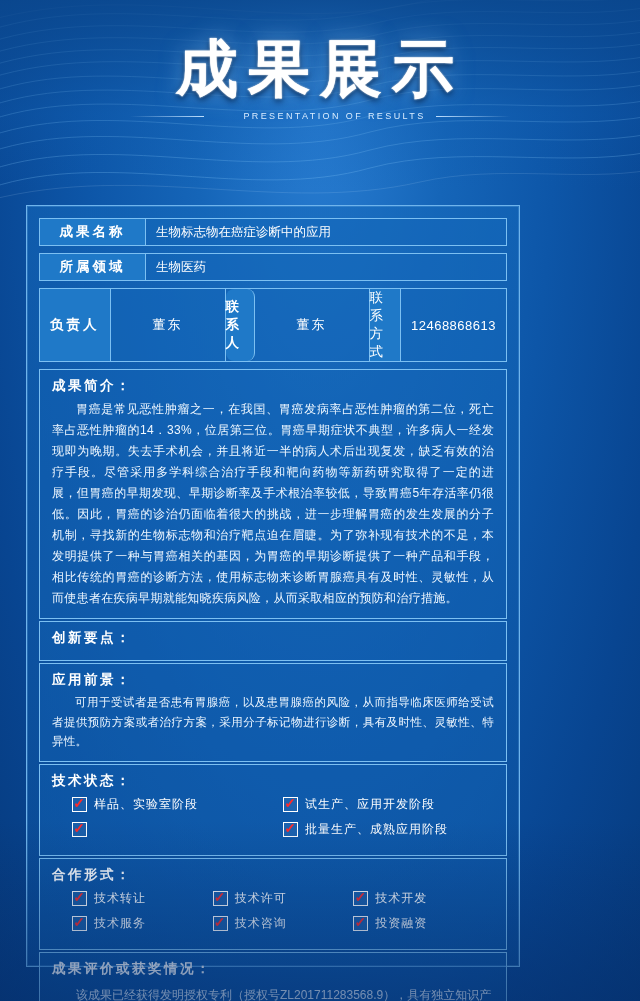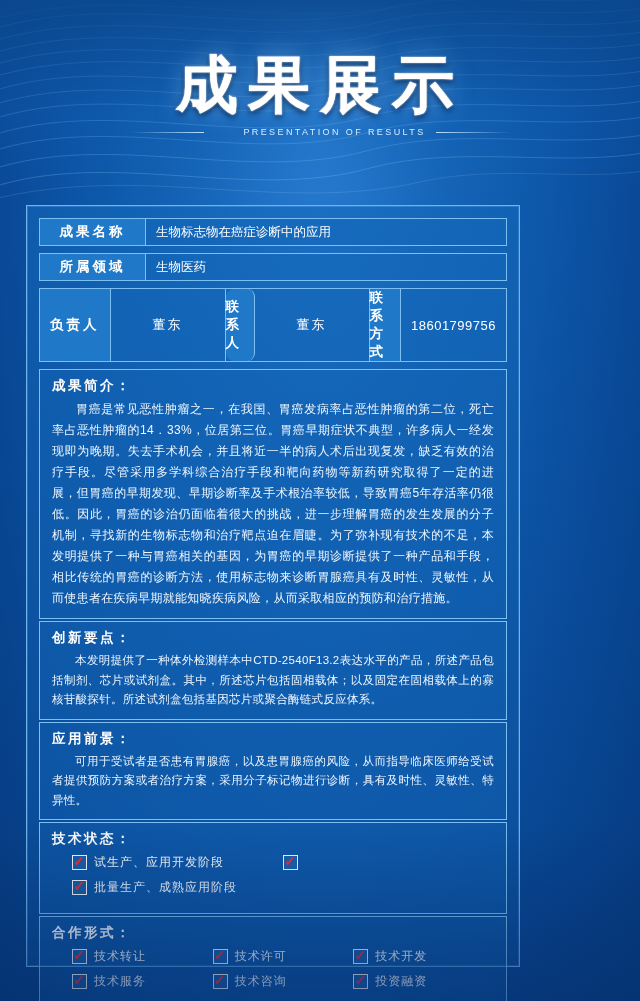--- a/index.html
+++ b/index.html
@@ -41,21 +41,21 @@
     position: absolute;
     left: 0; right: 0; bottom: 0;
     height: 180px;
     background: linear-gradient(180deg, rgba(6,55,120,0) 0%, rgba(5,45,105,0.55) 100%);
     pointer-events: none;
   }
 
   
   .title-wrap {
     position: absolute;
-    top: 52px;
+    top: 36px;
     left: 0;
     width: 640px;
     text-align: center;
     pointer-events: none;
   }
   .main-title {
     font-family: "DejaVu Sans", sans-serif;
     font-size: 62px;
     font-weight: bold;
     letter-spacing: 10px;
@@ -174,21 +174,21 @@
     flex: 0 0 94px;
     justify-content: center;
     font-size: 13px;
     letter-spacing: 2px;
     border-right: 1px solid #7cc0f2;
   }
   .row.person .lbl3 {
     background: #1f79c8;
     color: #fff;
     font-size: 13.5px;
-    font-weight: bold;
+    font-weight: normal;
     letter-spacing: 2px;
     display: flex;
     align-items: center;
     justify-content: center;
     width: 108px;
     box-sizing: border-box;
     border-right: 1px solid #7cc0f2;
   }
   .row.person .val.phone {
     flex: 1;
@@ -320,43 +320,46 @@
         <div class="lbl">所属领域</div>
         <div class="val">生物医药</div>
       </div>
 
       <div class="row person">
         <div class="lbl">负责人</div>
         <div class="val name">董东</div>
         <div class="lbl2">联系人</div>
         <div class="val contact">董东</div>
         <div class="lbl3">联系方式</div>
-        <div class="val phone">18601799756</div>
+        <div class="val phone">12468868613</div>
       </div>
 
       <div class="block">
         <div class="block-title">成果简介：</div>
         <div class="block-body">胃癌是常见恶性肿瘤之一，在我国、胃癌发病率占恶性肿瘤的第二位，死亡率占恶性肿瘤的14．33%，位居第三位。胃癌早期症状不典型，许多病人一经发现即为晚期。失去手术机会，并且将近一半的病人术后出现复发，缺乏有效的治疗手段。尽管采用多学科综合治疗手段和靶向药物等新药研究取得了一定的进展，但胃癌的早期发现、早期诊断率及手术根治率较低，导致胃癌5年存活率仍很低。因此，胃癌的诊治仍面临着很大的挑战，进一步理解胃癌的发生发展的分子机制，寻找新的生物标志物和治疗靶点迫在眉睫。为了弥补现有技术的不足，本发明提供了一种与胃癌相关的基因，为胃癌的早期诊断提供了一种产品和手段，相比传统的胃癌的诊断方法，使用标志物来诊断胃腺癌具有及时性、灵敏性，从而使患者在疾病早期就能知晓疾病风险，从而采取相应的预防和治疗措施。</div>
       </div>
 
       <div class="block">
         <div class="block-title">创新要点：</div>
-        <div class="block-body small">本发明提供了一种体外检测样本中CTD-2540F13.2表达水平的产品，所述产品包括制剂、芯片或试剂盒。其中，所述芯片包括固相载体；以及固定在固相载体上的寡核苷酸探针。所述试剂盒包括基因芯片或聚合酶链式反应体系。</div>
       </div>
 
       <div class="block">
         <div class="block-title">应用前景：</div>
         <div class="block-body small">可用于受试者是否患有胃腺癌，以及患胃腺癌的风险，从而指导临床医师给受试者提供预防方案或者治疗方案，采用分子标记物进行诊断，具有及时性、灵敏性、特异性。</div>
       </div>
 
       <div class="block">
         <div class="block-title">技术状态：</div>
         <div class="check-grid tech">
           <label class="check-item">
             <span class="box checked"></span>
+            <span>样品、实验室阶段</span>
+          </label>
+          <label class="check-item">
+            <span class="box checked"></span>
             <span>试生产、应用开发阶段</span>
           </label>
           <label class="check-item">
             <span class="box checked"></span>
           </label>
           <label class="check-item">
             <span class="box checked"></span>
             <span>批量生产、成熟应用阶段</span>
           </label>
         </div>

